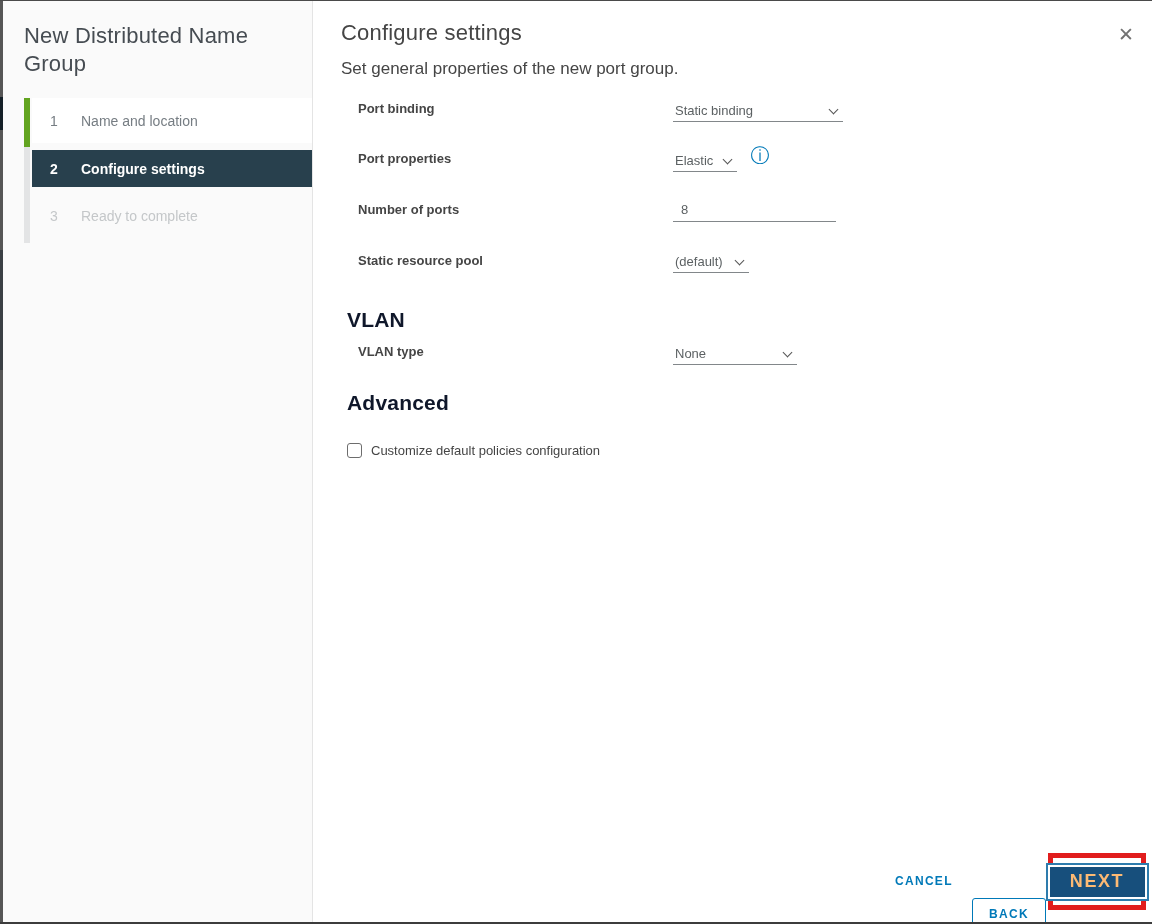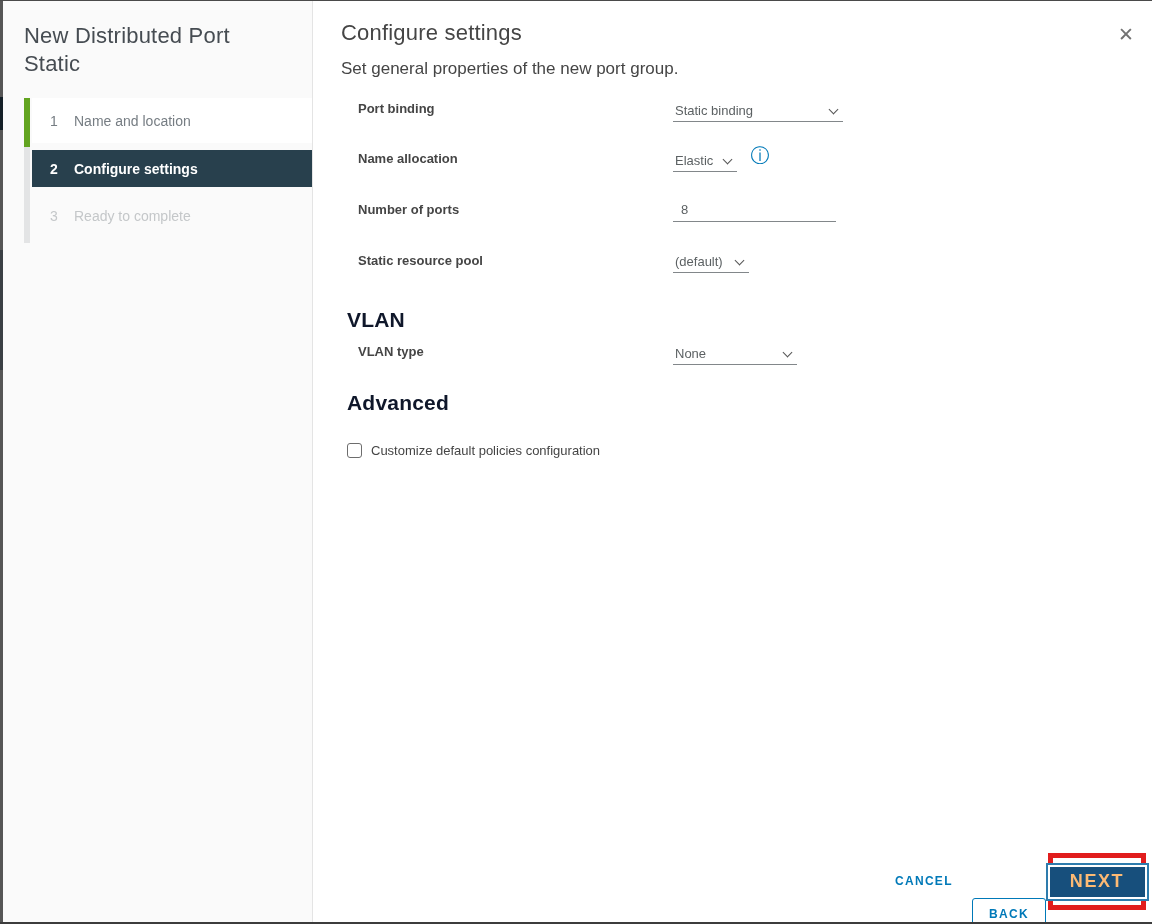--- a/index.html
+++ b/index.html
@@ -26,21 +26,21 @@
     font-size:22px; font-weight:300; line-height:28px; color:#464c52;
     letter-spacing:0.2px;
   }
   .step-track       { position:absolute; left:24px; top:98px; width:6px; height:145px; background:#e3e4e5; }
   .step-track-done  { position:absolute; left:24px; top:98px; width:6px; height:49px; background:#62a420; z-index:2; }
   .step {
     position:absolute; left:32px; right:0; display:flex; align-items:center;
     font-size:14px; cursor:pointer;
   }
   .step .num { width:10px; margin-left:17px; text-align:center; }
-  .step .lbl { margin-left:15px; }
+  .step .lbl { margin-left:22px; }
   .step-completed { top:98px;  height:45px; background:#ffffff; color:#767d83; }
   .step-active    { top:150px; height:37px; background:#28404d; color:#ffffff; font-weight:700; }
   .step-upcoming  { top:197px; height:37px; background:transparent; color:#c4c7c9; }
 
   
   .main { position:absolute; left:314px; top:0; right:0; bottom:0; background:#ffffff; }
   .close-btn {
     position:absolute; top:24px; right:15px; width:22px; height:22px;
     font-size:19px; line-height:22px; text-align:center; color:#727272; cursor:pointer;
     font-weight:300;
@@ -115,21 +115,21 @@
 </head>
 <body>
 
 <div class="edge-left"></div>
 <div class="edge-left-dark"></div>
 <div class="edge-left-dark2"></div>
 <div class="edge-top"></div>
 <div class="edge-bottom"></div>
 
 <div class="sidebar">
-  <div class="wizard-title">New Distributed Port Static</div>
+  <div class="wizard-title">New Distributed Name Group</div>
 
   <div class="step-track"></div>
   <div class="step-track-done"></div>
 
   <div class="step step-completed">
     <span class="num">1</span>
     <span class="lbl">Name and location</span>
   </div>
   <div class="step step-active">
     <span class="num">2</span>
@@ -147,21 +147,21 @@
 
   <div class="page-heading">Configure settings</div>
   <div class="page-subheading">Set general properties of the new port group.</div>
 
   <div class="field-label" style="top:101px;">Port binding</div>
   <div class="field-control" style="top:100px; width:170px;">
     <span class="val">Static binding</span>
     <span class="chevron"></span>
   </div>
 
-  <div class="field-label" style="top:151px;">Name allocation</div>
+  <div class="field-label" style="top:151px;">Port properties</div>
   <div class="field-control" style="top:150px; width:64px;">
     <span class="val">Elastic</span>
     <span class="chevron"></span>
   </div>
   <div class="info-icon">ⓘ</div>
 
   <div class="field-label" style="top:202px;">Number of ports</div>
   <input class="text-input" style="top: 200px; width: 163px;" value="8">
 
   <div class="field-label" style="top:253px;">Static resource pool</div>

